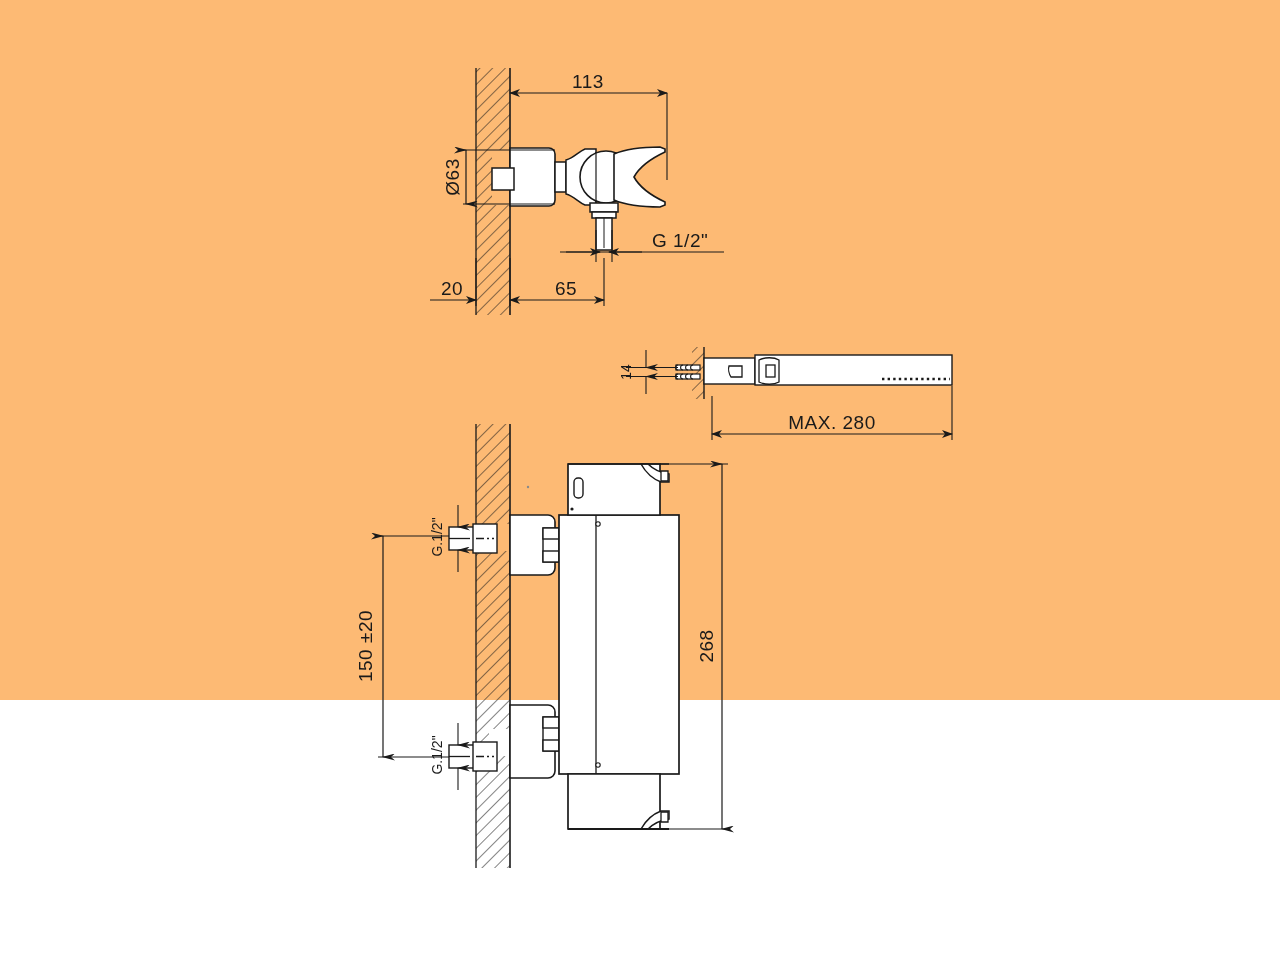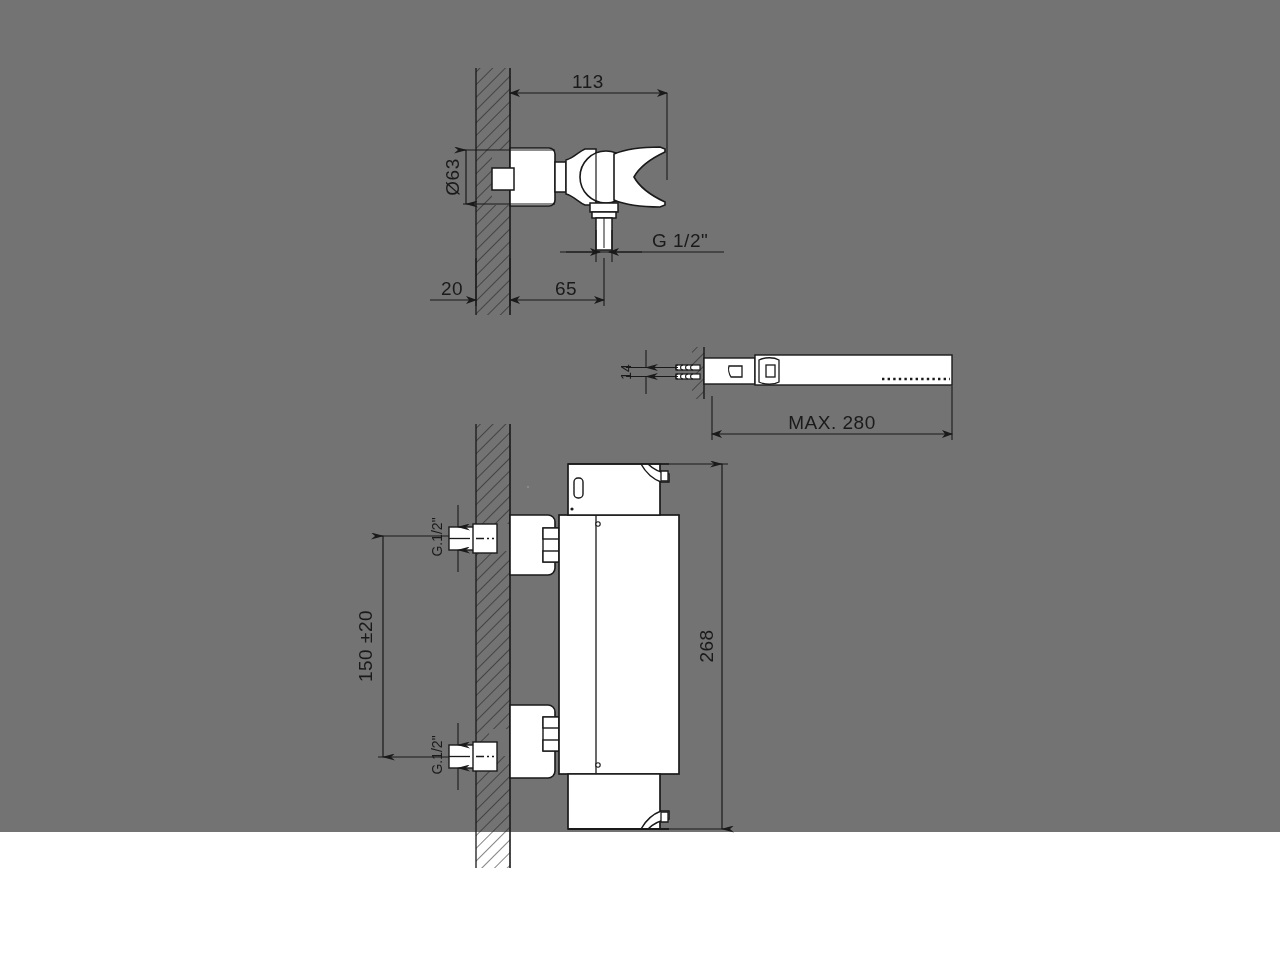--- a/index.html
+++ b/index.html
@@ -9,22 +9,22 @@
   }
   body {
     width: 1280px;
     height: 960px;
     font-family: "Liberation Sans", sans-serif;
     overflow: hidden;
   }
   #sheet {
     position: relative;
     width: 1280px;
-    height: 832px;
-    background: #737373;
+    height: 700px;
+    background: #fdba74;
   }
   #drawing {
     position: absolute;
     left: 0;
     top: 0;
   }
   .dim-text {
     font-family: "Liberation Sans", sans-serif;
     font-size: 19px;
     fill: #1a1a1a;

